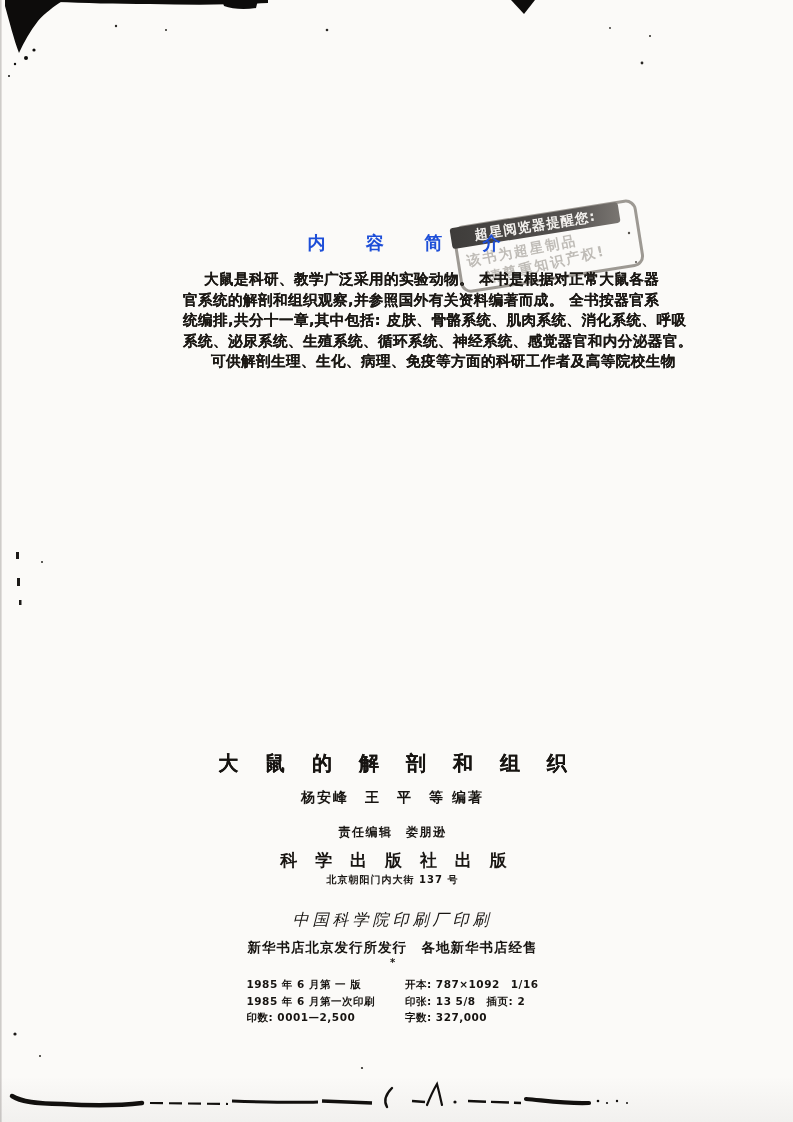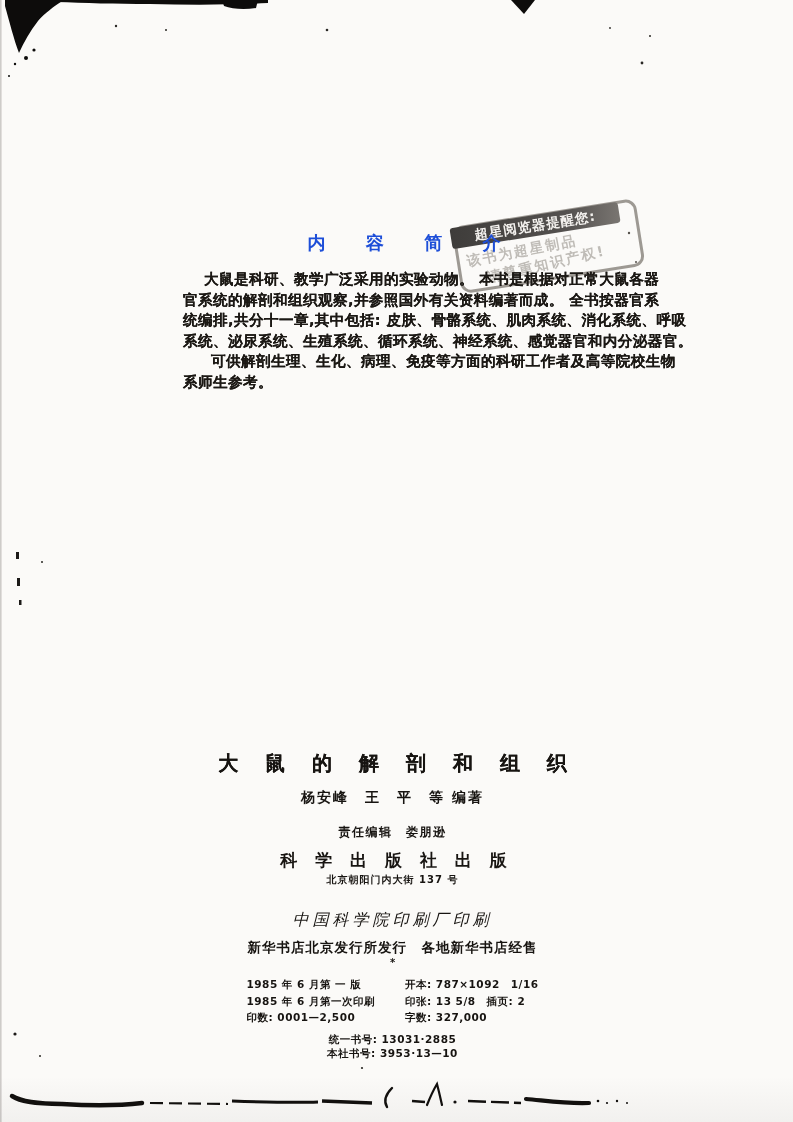--- a/index.html
+++ b/index.html
@@ -133,39 +133,34 @@
     <div class="stamp-faint l2">请尊重知识产权!</div>
   </div>
 
   <div class="intro">
     <div class="intro-title">内 容 简 介</div>
     <div class="line indent1">大鼠是科研、教学广泛采用的实验动物。 本书是根据对正常大鼠各器</div>
     <div class="line">官系统的解剖和组织观察,并参照国外有关资料编著而成。 全书按器官系</div>
     <div class="line">统编排,共分十一章,其中包括: 皮肤、骨骼系统、肌肉系统、消化系统、呼吸</div>
     <div class="line">系统、泌尿系统、生殖系统、循环系统、神经系统、感觉器官和内分泌器官。</div>
     <div class="line indent2">可供解剖生理、生化、病理、免疫等方面的科研工作者及高等院校生物</div>
-    <div class="line">系师生参考。</div>
   </div>
 
   <div class="colophon">
     <div class="book-title">大 鼠 的 解 剖 和 组 织</div>
     <div class="authors">杨安峰　王　平　等 编著</div>
     <div class="resp-editor">责任编辑　娄朋逊</div>
     <div class="publisher">科 学 出 版 社 出 版</div>
     <div class="address">北京朝阳门内大街 137 号</div>
     <div class="printer">中国科学院印刷厂印刷</div>
     <div class="distributor">新华书店北京发行所发行　各地新华书店经售</div>
     <div class="sep-star">*</div>
     <div class="print-grid">
       <span>1985 年 6 月第 一 版</span>
       <span>开本: 787×1092　1/16</span>
       <span>1985 年 6 月第一次印刷</span>
       <span>印张: 13 5/8　插页: 2</span>
       <span>印数: 0001—2,500</span>
       <span>字数: 327,000</span>
     </div>
-    <div class="book-numbers">
-      <div>统一书号: 13031·2885</div>
-      <div>本社书号: 3953·13—10</div>
-    </div>
   </div>
 
 </div>
 
 </body></html>

